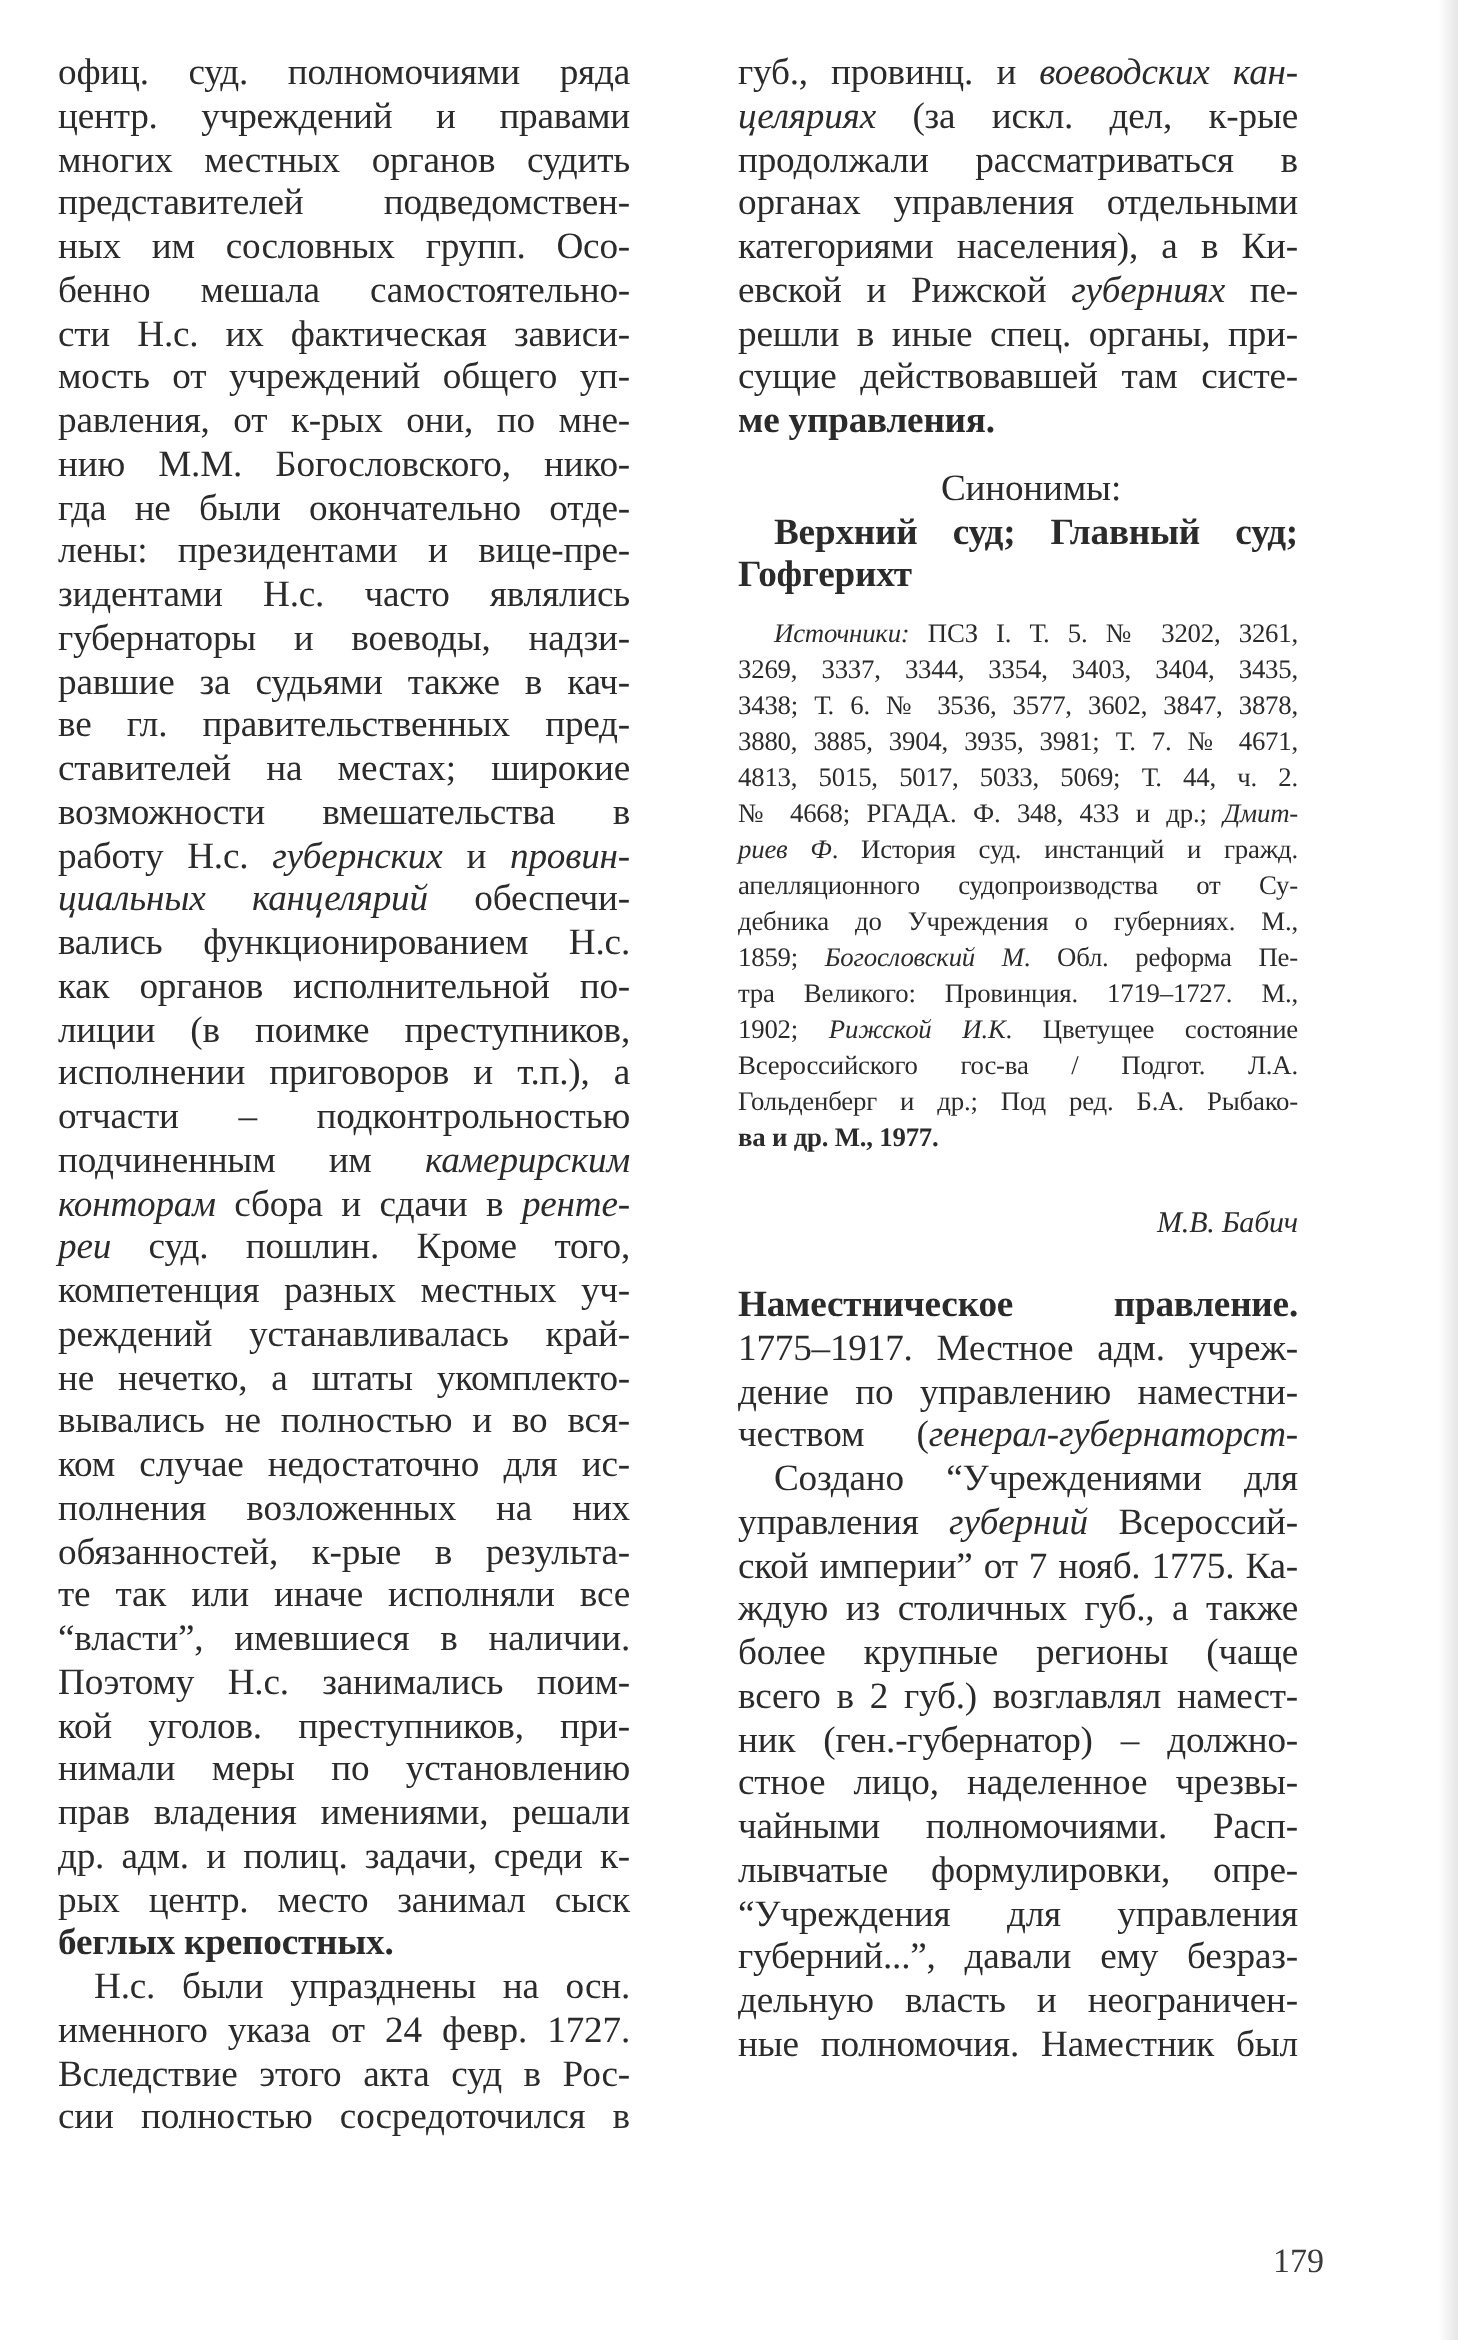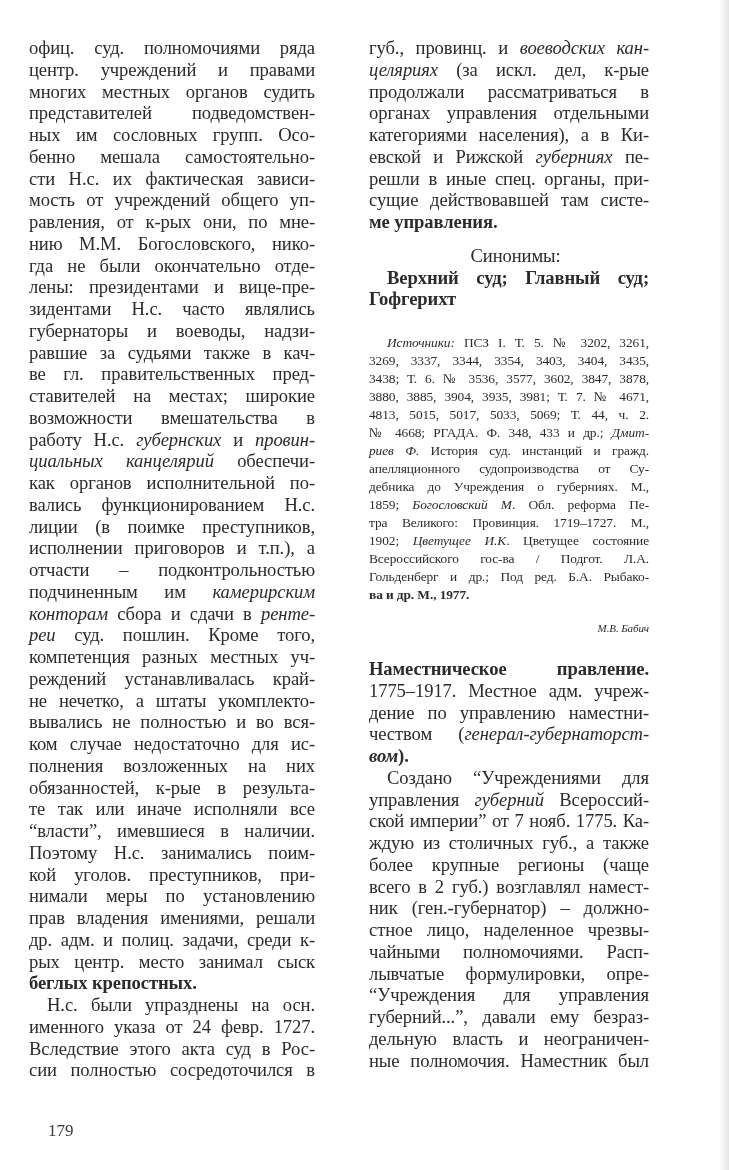--- a/index.html
+++ b/index.html
@@ -8,44 +8,44 @@
       background: #ffffff;
       font-family: "Liberation Serif", "DejaVu Serif", serif;
       color: #2b2b2b;
       position: relative;
     }
     .edge {
       position: absolute; top: 0; right: 0; width: 10px; height: 1170px;
       background: linear-gradient(to right, #ffffff, #f0f0f0 60%, #e6e6e6);
     }
     .col {
-      position: absolute; top: 37px;
+      position: absolute; top: 26px;
       font-size: 18.6px; line-height: 21.75px;
       letter-spacing: -0.1px;
     }
     .col-left { left: 29px; width: 286px; }
     .col-right { left: 369px; width: 280px; }
     .ln {
       display: block; white-space: nowrap;
       text-align: justify; text-align-last: justify;
       height: 21.75px;
     }
     .ln.last { text-align-last: left; font-weight: bold; }
     .ln.indent { padding-left: 18px; }
     .i { font-style: italic; }
     .b { font-weight: bold; }
     .gap { display: block; height: 12px; }
     .syn-label { display: block; padding-left: 13px; height: 21.75px; white-space: nowrap; text-align: center; }
     .syn-terms .ln { font-weight: bold; }
-    .sources { font-size: 13.4px; line-height: 18px; margin-top: 24px; }
+    .sources { font-size: 13.4px; line-height: 18px; margin-top: 9px; }
     .sources .ln { height: 18px; }
-    .author { display: block; text-align: right; font-style: italic; font-size: 11px; height: 18px; margin-top: 14px; }
+    .author { display: block; text-align: right; font-style: italic; font-size: 15px; height: 18px; margin-top: 24px; }
     .page-num {
       position: absolute; top: 1121px; left: 0; width: 662px;
-      text-align: left; font-size: 17px; color: #3a3a3a; margin-left: 48px;
+      text-align: right; font-size: 17px; color: #3a3a3a;
     }
   </style>
 </head>
 <body>
 
 <div class="edge"></div>
 
 <div class="col col-left">
   <div>
       <span class="ln"><span>офиц. суд. полномочиями ряда</span></span>
@@ -61,22 +61,22 @@
       <span class="ln"><span>гда не были окончательно отде-</span></span>
       <span class="ln"><span>лены: президентами и вице-пре-</span></span>
       <span class="ln"><span>зидентами Н.с. часто являлись</span></span>
       <span class="ln"><span>губернаторы и воеводы, надзи-</span></span>
       <span class="ln"><span>равшие за судьями также в кач-</span></span>
       <span class="ln"><span>ве гл. правительственных пред-</span></span>
       <span class="ln"><span>ставителей на местах; широкие</span></span>
       <span class="ln"><span>возможности вмешательства в</span></span>
       <span class="ln"><span>работу Н.с. </span><span class="i">губернских</span><span> и </span><span class="i">провин-</span></span>
       <span class="ln"><span class="i">циальных канцелярий</span><span> обеспечи-</span></span>
+      <span class="ln"><span>вались функционированием Н.с.</span></span>
       <span class="ln"><span>как органов исполнительной по-</span></span>
-      <span class="ln"><span>вались функционированием Н.с.</span></span>
       <span class="ln"><span>лиции (в поимке преступников,</span></span>
       <span class="ln"><span>исполнении приговоров и т.п.), а</span></span>
       <span class="ln"><span>отчасти – подконтрольностью</span></span>
       <span class="ln"><span>подчиненным им </span><span class="i">камерирским</span></span>
       <span class="ln"><span class="i">конторам</span><span> сбора и сдачи в </span><span class="i">ренте-</span></span>
       <span class="ln"><span class="i">реи</span><span> суд. пошлин. Кроме того,</span></span>
       <span class="ln"><span>компетенция разных местных уч-</span></span>
       <span class="ln"><span>реждений устанавливалась край-</span></span>
       <span class="ln"><span>не нечетко, а штаты укомплекто-</span></span>
       <span class="ln"><span>вывались не полностью и во вся-</span></span>
@@ -122,33 +122,32 @@
       <span class="ln"><span>3269, 3337, 3344, 3354, 3403, 3404, 3435,</span></span>
       <span class="ln"><span>3438; Т. 6. № 3536, 3577, 3602, 3847, 3878,</span></span>
       <span class="ln"><span>3880, 3885, 3904, 3935, 3981; Т. 7. № 4671,</span></span>
       <span class="ln"><span>4813, 5015, 5017, 5033, 5069; Т. 44, ч. 2.</span></span>
       <span class="ln"><span>№ 4668; РГАДА. Ф. 348, 433 и др.; </span><span class="i">Дмит-</span></span>
       <span class="ln"><span class="i">риев Ф</span><span>. История суд. инстанций и гражд.</span></span>
       <span class="ln"><span>апелляционного судопроизводства от Су-</span></span>
       <span class="ln"><span>дебника до Учреждения о губерниях. М.,</span></span>
       <span class="ln"><span>1859; </span><span class="i">Богословский М</span><span>. Обл. реформа Пе-</span></span>
       <span class="ln"><span>тра Великого: Провинция. 1719–1727. М.,</span></span>
-      <span class="ln"><span>1902; </span><span class="i">Цветущее И.К</span><span>. Цветущее состояние</span></span>
+      <span class="ln"><span>1902; </span><span class="i">Рижской И.К</span><span>. Цветущее состояние</span></span>
       <span class="ln"><span>Всероссийского гос-ва / Подгот. Л.А.</span></span>
       <span class="ln"><span>Гольденберг и др.; Под ред. Б.А. Рыбако-</span></span>
       <span class="ln last"><span>ва и др. М., 1977.</span></span>
     </div>
   <span class="author">М.В. Бабич</span>
   <div class="gap" style="height:22px"></div>
   <div>
       <span class="ln"><span class="b">Наместническое правление.</span></span>
       <span class="ln"><span>1775–1917. Местное адм. учреж-</span></span>
       <span class="ln"><span>дение по управлению наместни-</span></span>
       <span class="ln"><span>чеством (</span><span class="i">генерал-губернаторст-</span></span>
-      <span class="ln last"><span class="i">вом</span><span>).</span></span>
       <span class="ln indent"><span>Создано “Учреждениями для</span></span>
       <span class="ln"><span>управления </span><span class="i">губерний</span><span> Всероссий-</span></span>
       <span class="ln"><span>ской империи” от 7 нояб. 1775. Ка-</span></span>
       <span class="ln"><span>ждую из столичных губ., а также</span></span>
       <span class="ln"><span>более крупные регионы (чаще</span></span>
       <span class="ln"><span>всего в 2 губ.) возглавлял намест-</span></span>
       <span class="ln"><span>ник (ген.-губернатор) – должно-</span></span>
       <span class="ln"><span>стное лицо, наделенное чрезвы-</span></span>
       <span class="ln"><span>чайными полномочиями. Расп-</span></span>
       <span class="ln"><span>лывчатые формулировки, опре-</span></span>

